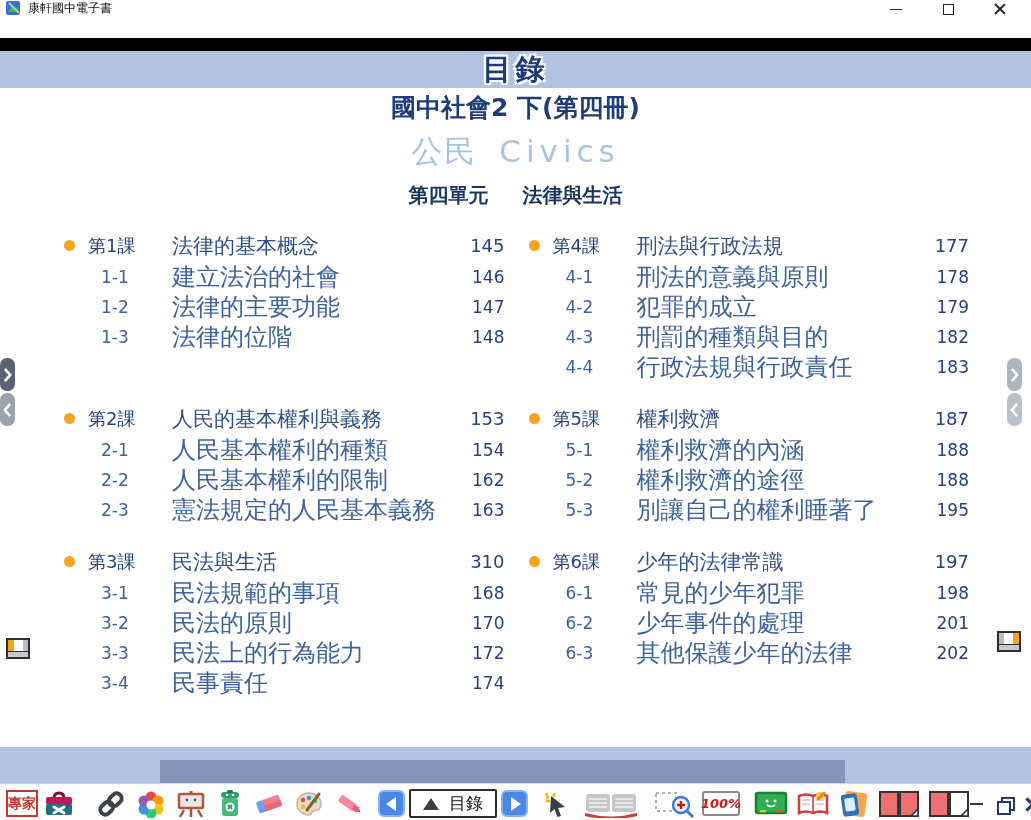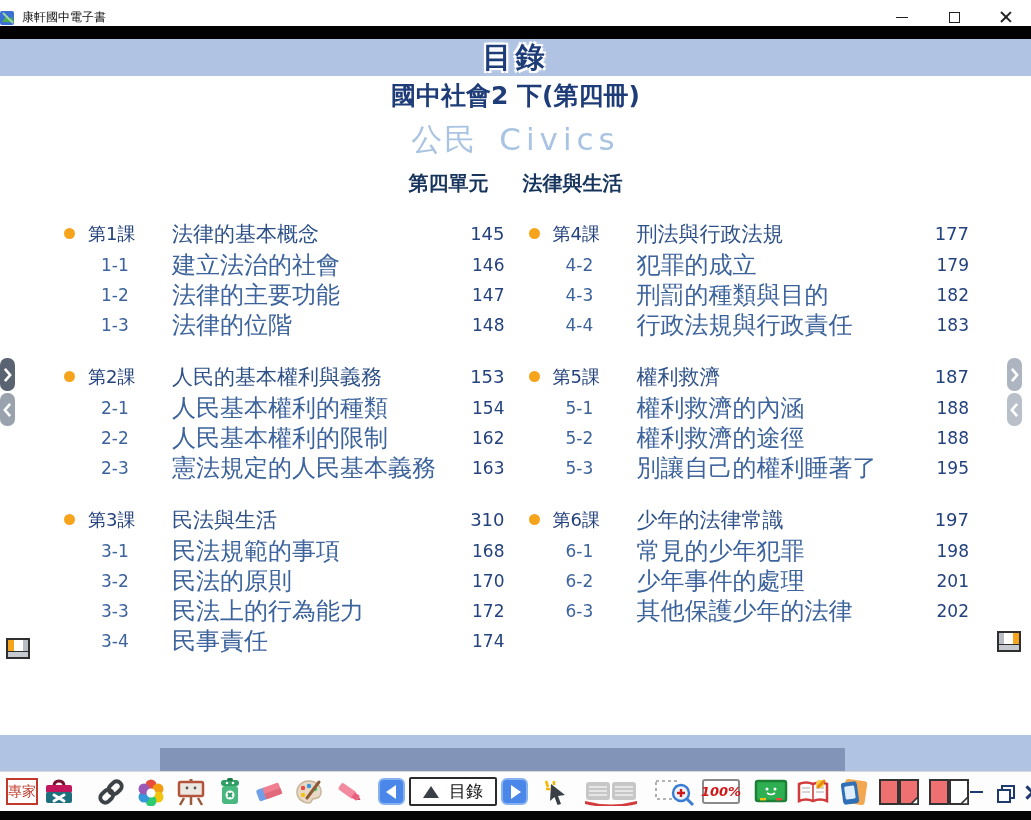--- a/index.html
+++ b/index.html
@@ -7,21 +7,21 @@
     --navy:#1e3c78;
     --steel:#3c639c;
     --orange:#f7a41d;
     --bar-blue:#8294b8;
   }
   *{box-sizing:border-box;margin:0;padding:0;}
   html,body{width:1031px;height:820px;overflow:hidden;}
   body{font-family:"DejaVu Sans","Liberation Sans",sans-serif;background:#fff;position:relative;}
 
   
-  .titlebar{height:26px;background:#fff;display:flex;align-items:flex-end;padding:0 0;}
+  .titlebar{height:38px;background:#fff;display:flex;align-items:flex-start;padding:0 6px;}
   .app-icon{width:16px;height:16px;margin-right:6px;flex:0 0 auto;}
   .app-title{font-size:12px;color:#111;}
   .win-controls{margin-left:auto;display:flex;align-items:center;gap:30px;padding-right:14px;}
   .win-btn{width:22px;height:18px;display:flex;align-items:center;justify-content:center;cursor:default;}
   .glyph-min{width:12px;height:0;border-top:1.6px solid #222;}
   .glyph-max{width:11px;height:11px;border:1.6px solid #222;}
   .glyph-x{position:relative;width:12px;height:12px;}
   .glyph-x::before,.glyph-x::after{content:"";position:absolute;left:5px;top:-1px;width:1.8px;height:14px;background:#222;}
   .glyph-x::before{transform:rotate(45deg);}
   .glyph-x::after{transform:rotate(-45deg);}
@@ -72,21 +72,21 @@
   .corner .strip-orange{width:6px;background:var(--orange);}
   .corner .strip-white{flex:1;background:#fff;}
   .corner .strip-gray{width:5px;background:#b9bdc4;}
   .corner .base{height:6px;background:#c6cad0;border-top:1px solid #2f2f2f;}
   .corner-left{left:6px;top:638px;}
   .corner-right{right:10px;top:631px;}
 
   
   .toolbar{height:40px;background:#fdfdfd;border-top:1px solid #d7d7d7;display:flex;align-items:center;padding:0 6px;}
   .tb{flex:0 0 auto;display:flex;align-items:center;justify-content:center;cursor:pointer;}
-  .expert{width:32px;height:27px;border:2px solid #c0392b;color:#c0392b;font-size:14px;font-weight:normal;
+  .expert{width:32px;height:27px;border:2px solid #c0392b;color:#c0392b;font-size:14px;font-weight:bold;
     display:flex;align-items:center;justify-content:center;background:#fff;letter-spacing:0;}
   .tb-icon svg{display:block;}
   .gap10{margin-left:10px;} .gap14{margin-left:14px;} .gap22{margin-left:22px;} .gap6{margin-left:6px;} .gap8{margin-left:8px;}
   .nav-btn{width:27px;height:27px;border-radius:6px;background:#4b87e8;border:2px solid #86b2f2;display:flex;align-items:center;justify-content:center;}
   .tri{width:0;height:0;border-top:7px solid transparent;border-bottom:7px solid transparent;}
   .tri-left{border-right:10px solid #fff;margin-right:2px;}
   .tri-right{border-left:10px solid #fff;margin-left:2px;}
   .page-box{width:88px;height:29px;background:#fff;border:2px solid #2b2b2b;border-radius:2px;
     display:flex;align-items:center;justify-content:center;gap:10px;margin:0 4px;}
   .tri-up{width:0;height:0;border-left:8px solid transparent;border-right:8px solid transparent;border-bottom:12px solid #3a3f46;}
@@ -244,20 +244,26 @@
 </div>
 
   <div class="lesson">
     <div class="lesson-head">
       <span class="bullet"></span>
       <span class="l-label">第4課</span>
       <span class="l-title">刑法與行政法規</span>
       <span class="l-page">177</span>
     </div>
 
+  <div class="sub-row">
+    <span></span>
+    <span class="s-num">4-1</span>
+    <span class="s-title">刑法的意義與原則</span>
+    <span class="s-page">178</span>
+  </div>
 
   <div class="sub-row">
     <span></span>
     <span class="s-num">4-2</span>
     <span class="s-title">犯罪的成立</span>
     <span class="s-page">179</span>
   </div>
 
   <div class="sub-row">
     <span></span>

